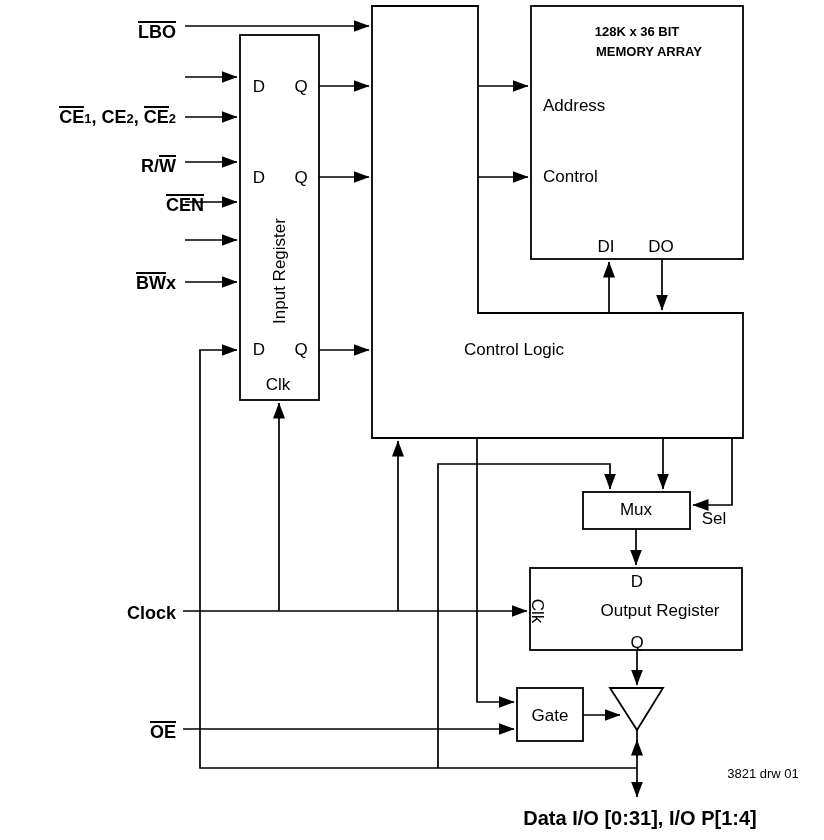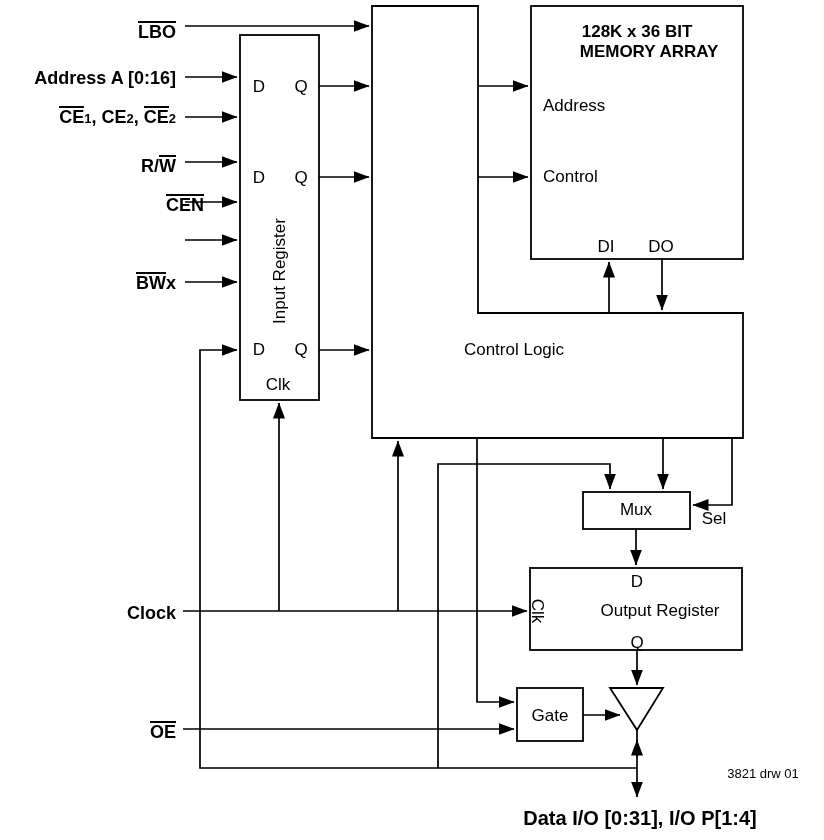--- a/index.html
+++ b/index.html
@@ -12,21 +12,21 @@
   .abs{position:absolute;white-space:nowrap;}
   .ctr{transform:translate(-50%,-50%);}
   .cy{transform:translateY(-50%);}
   .sig{
     position:absolute;left:0;width:176px;text-align:right;
     font-weight:bold;font-size:18px;line-height:22px;height:22px;white-space:nowrap;
   }
   .ov{display:inline-block;border-top:2px solid #000;line-height:1.02;text-align:right;}
   .sb{font-size:13px;}
   .blk{font-size:17px;}
-  .title{font-size:17px;font-weight:bold;line-height:21px;text-align:left;}
+  .title{font-size:13px;font-weight:bold;line-height:21px;text-align:left;}
   .io-label{font-size:20px;font-weight:bold;}
   .drw{font-size:13px;}
   .vccw{transform:translate(-50%,-50%) rotate(-90deg);}
   .vcw{transform:translate(-50%,-50%) rotate(90deg);}
 </style>
 </head>
 <body>
 
 <div id="stage">
 
@@ -82,21 +82,20 @@
       <rect x="531" y="6" width="212" height="253"></rect>
       <path d="M372,6 H478 V313 H743 V438 H372 Z" fill="none"></path>
       <rect x="583" y="492" width="107" height="37"></rect>
       <rect x="530" y="568" width="212" height="82"></rect>
       <rect x="517" y="688" width="66" height="53"></rect>
       <path d="M610,688 H663 L637,730 Z"></path>
     </g>
   </svg>
 
   <div class="sig" style="top:21px;"><span class="ov">LBO</span></div>
-  <div class="sig" style="top:67px;"><span>Address A [0:16]</span></div>
   <div class="sig" style="top:106px;"><span class="ov">CE</span><span class="sb">1</span><span>, CE</span><span class="sb">2</span><span>, </span><span class="ov">CE</span><span class="sb">2</span></div>
   <div class="sig" style="top:155px;"><span>R/</span><span class="ov">W</span></div>
   <div class="sig" style="top:194px;margin-left:28px;"><span class="ov">CEN</span></div>
   <div class="sig" style="top:272px;"><span class="ov">BW</span><span>x</span></div>
   <div class="sig" style="top:602px;"><span>Clock</span></div>
   <div class="sig" style="top:721px;"><span class="ov">OE</span></div>
 
   <div class="abs blk ctr" style="left:259px;top:87px;">D</div>
   <div class="abs blk ctr" style="left:301px;top:87px;">Q</div>
   <div class="abs blk ctr" style="left:259px;top:178px;">D</div>

